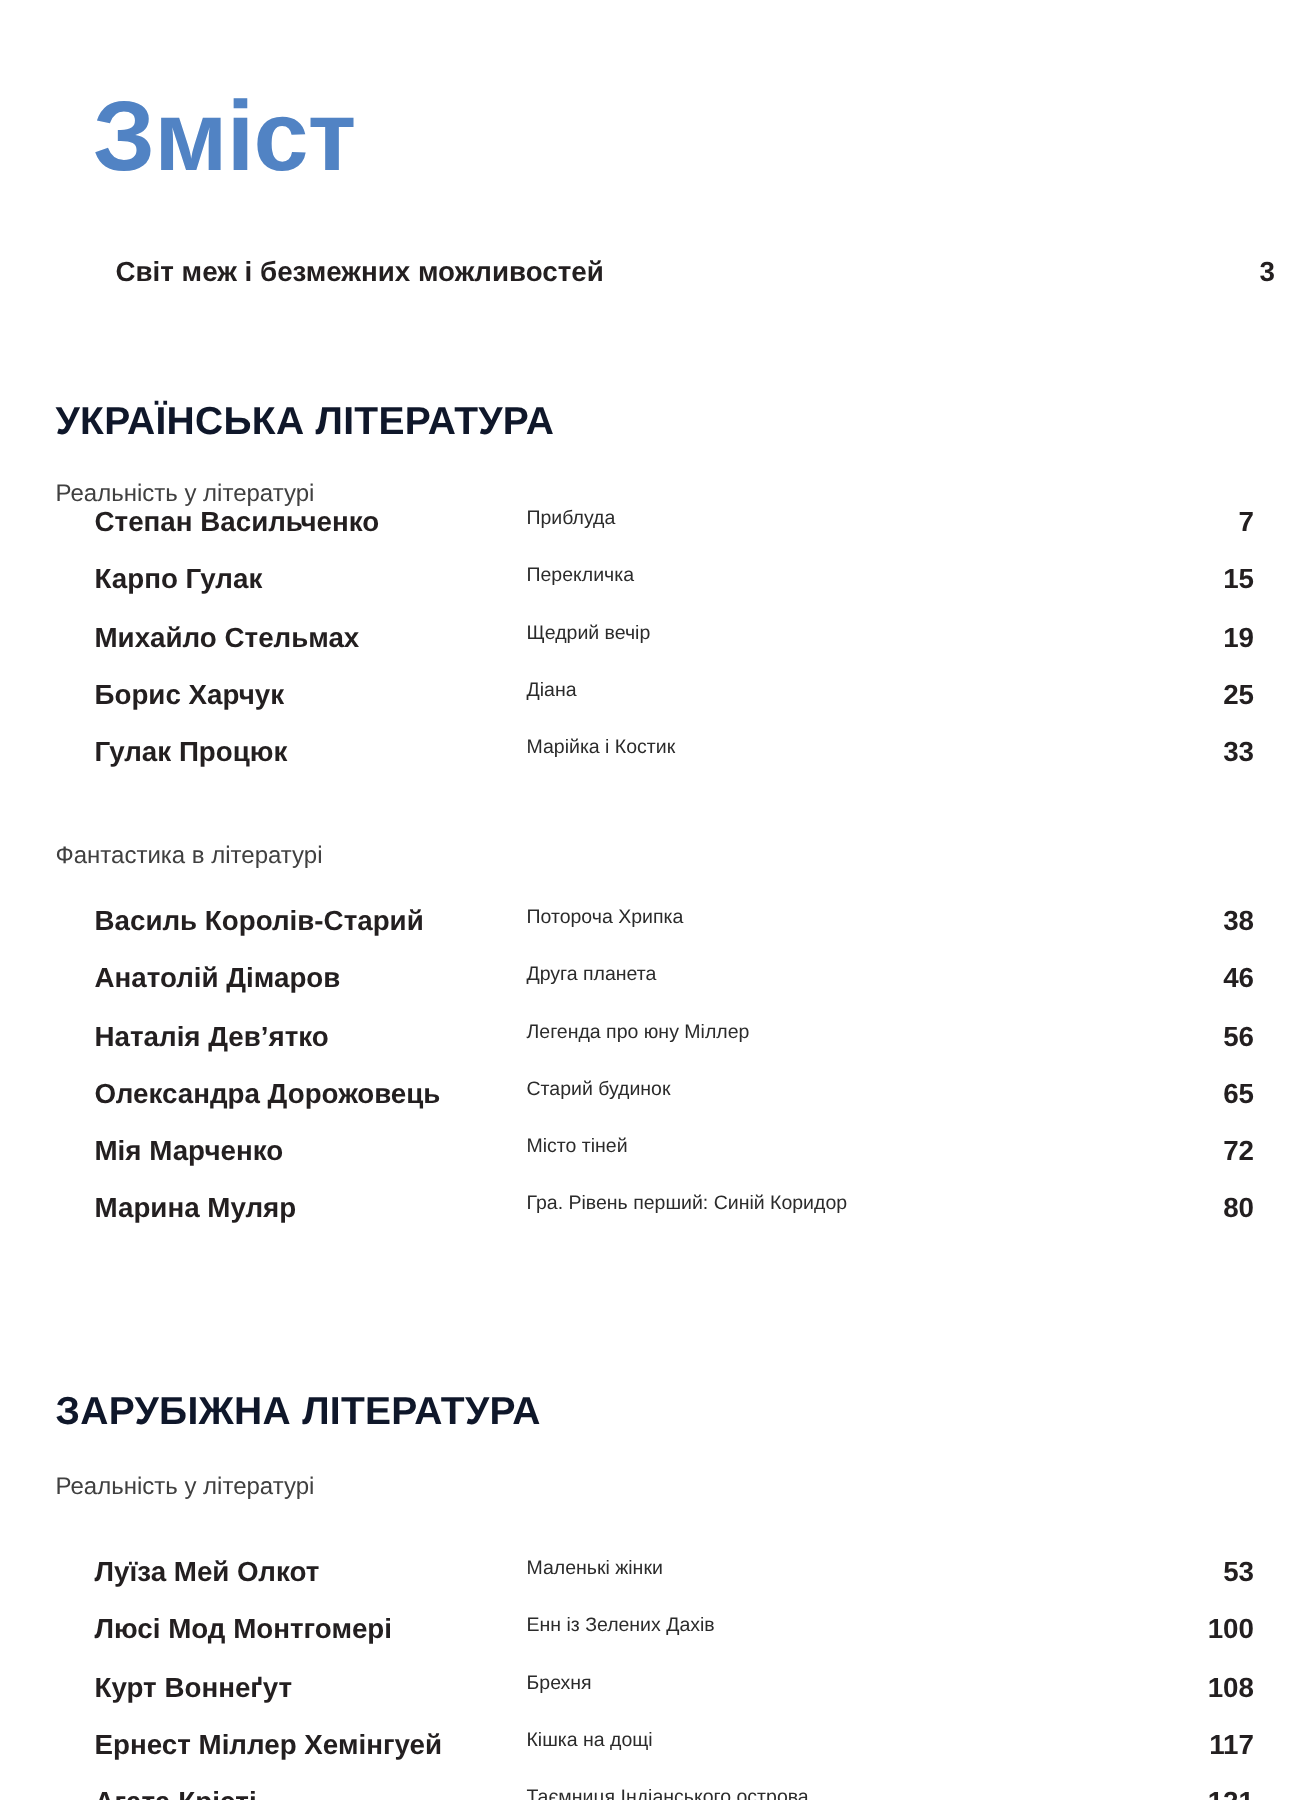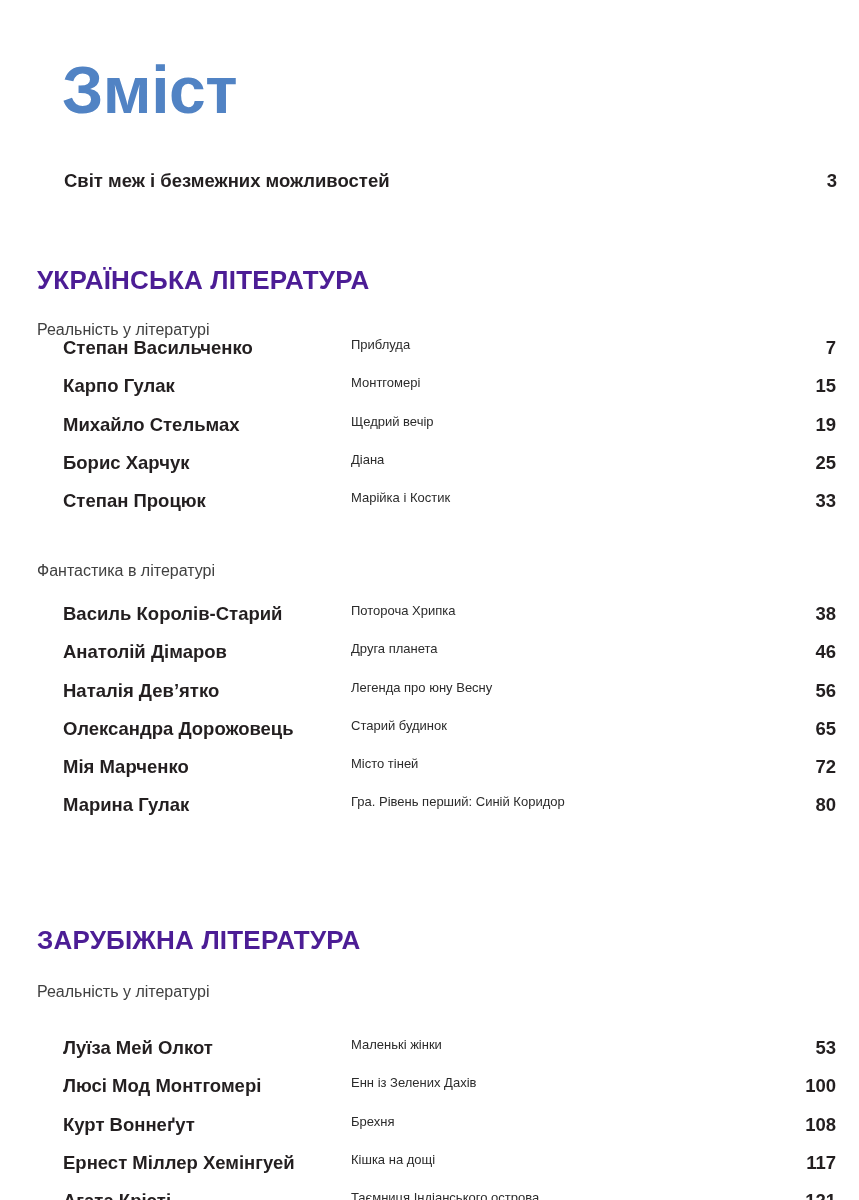--- a/index.html
+++ b/index.html
@@ -32,39 +32,39 @@
     font-weight: bold;
     letter-spacing: -0.5px;
     color: #5183c4;
     line-height: 1.05;
     white-space: nowrap;
   }
 
   
   .lead-row {
     position: absolute;
-    left: 64px;
+    left: 77px;
     top: 170px;
     width: 773px;
     display: flex;
     align-items: baseline;
     font-size: 18.5px;
     font-weight: bold;
     color: #231f20;
   }
   .lead-row .lead-label { flex: 1 1 auto; white-space: nowrap; }
   .lead-row .lead-page  { flex: 0 0 auto; text-align: right; }
 
   
   .part-heading {
     position: absolute;
     left: 37px;
     font-size: 26px;
     font-weight: bold;
-    color: #4c1d95;
+    color: #0f172a;
     letter-spacing: 0.2px;
     white-space: nowrap;
     margin-top: 24px;
   }
   #part-0 { top: 241px; }
   #part-1 { top: 901px; }
 
   
   .sub-heading {
     position: absolute;
@@ -142,70 +142,70 @@
   <h3 class="sub-heading" id="sub-0">Реальність у літературі</h3>
 
   <div class="entry-group" id="group-0">
     <div class="entry-row">
       <span class="entry-author">Степан Васильченко</span>
       <span class="entry-work">Приблуда</span>
       <span class="entry-page">7</span>
     </div>
     <div class="entry-row">
       <span class="entry-author">Карпо Гулак</span>
-      <span class="entry-work">Монтгомері</span>
+      <span class="entry-work">Перекличка</span>
       <span class="entry-page">15</span>
     </div>
     <div class="entry-row">
       <span class="entry-author">Михайло Стельмах</span>
       <span class="entry-work">Щедрий вечір</span>
       <span class="entry-page">19</span>
     </div>
     <div class="entry-row">
       <span class="entry-author">Борис Харчук</span>
       <span class="entry-work">Діана</span>
       <span class="entry-page">25</span>
     </div>
     <div class="entry-row">
-      <span class="entry-author">Степан Процюк</span>
+      <span class="entry-author">Гулак Процюк</span>
       <span class="entry-work">Марійка і Костик</span>
       <span class="entry-page">33</span>
     </div>
   </div>
 
   <h3 class="sub-heading" id="sub-1">Фантастика в літературі</h3>
 
   <div class="entry-group" id="group-1">
     <div class="entry-row">
       <span class="entry-author">Василь Королів-Старий</span>
       <span class="entry-work">Потороча Хрипка</span>
       <span class="entry-page">38</span>
     </div>
     <div class="entry-row">
       <span class="entry-author">Анатолій Дімаров</span>
       <span class="entry-work">Друга планета</span>
       <span class="entry-page">46</span>
     </div>
     <div class="entry-row">
       <span class="entry-author">Наталія Дев’ятко</span>
-      <span class="entry-work">Легенда про юну Весну</span>
+      <span class="entry-work">Легенда про юну Міллер</span>
       <span class="entry-page">56</span>
     </div>
     <div class="entry-row">
       <span class="entry-author">Олександра Дорожовець</span>
       <span class="entry-work">Старий будинок</span>
       <span class="entry-page">65</span>
     </div>
     <div class="entry-row">
       <span class="entry-author">Мія Марченко</span>
       <span class="entry-work">Місто тіней</span>
       <span class="entry-page">72</span>
     </div>
     <div class="entry-row">
-      <span class="entry-author">Марина Гулак</span>
+      <span class="entry-author">Марина Муляр</span>
       <span class="entry-work">Гра. Рівень перший: Синій Коридор</span>
       <span class="entry-page">80</span>
     </div>
   </div>
 
   <h2 class="part-heading" id="part-1">ЗАРУБІЖНА ЛІТЕРАТУРА</h2>
 
   <h3 class="sub-heading" id="sub-2">Реальність у літературі</h3>
 
   <div class="entry-group" id="group-2">

